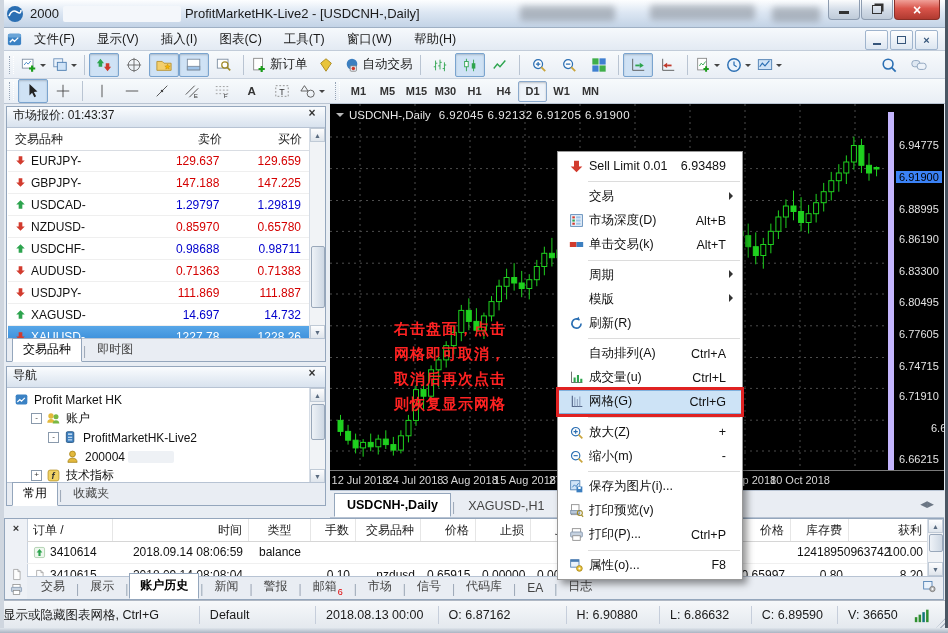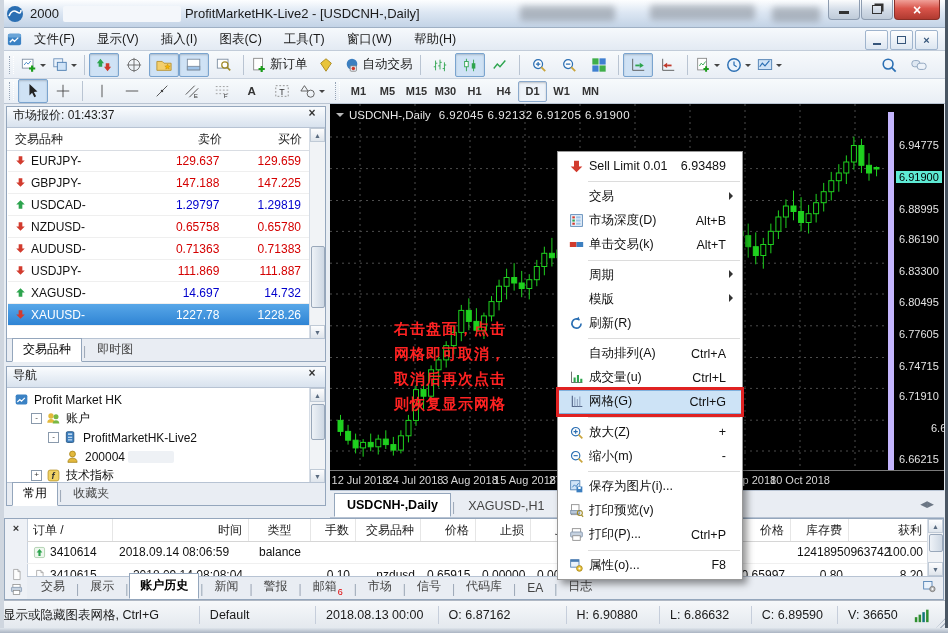--- a/index.html
+++ b/index.html
@@ -73,21 +73,21 @@
 .tree-label{white-space:nowrap;color:#111}
 .redact-sm{display:inline-block;width:46px;height:12px;background:#eef1f5;border-radius:2px;margin-left:3px}
 
 .chart{position:absolute;left:330px;top:104px;width:614px;height:386px;background:#000;overflow:hidden}
 .plot{position:absolute;left:0;top:0;width:558px;height:366px}
 .chart-title{position:absolute;left:6px;top:5px;color:#e8e8e8;font-size:11.5px;display:flex;align-items:center;white-space:nowrap;z-index:5}
 .oneclick-tri{width:0;height:0;border:4px solid transparent;border-top-color:#b8b8b8;margin:4px 5px 0 0}
 .chart-title .ohlc{margin-left:8px;letter-spacing:.5px}
 .yaxis{position:absolute;left:558px;top:8px;width:56px;height:366px;border-left:6px solid #c4b5fd;background:#000}
 .ylab{position:absolute;left:5px;color:#e3e3e3;font-size:11px;transform:translateY(-50%);white-space:nowrap}
-.ylab.cur{background:#5eead4;color:#000;left:2px;padding:0 3px;transform:translateY(-50%)}
+.ylab.cur{background:#3b82f6;color:#000;left:2px;padding:0 3px;transform:translateY(-50%)}
 .xaxis{position:absolute;left:0;top:366px;width:614px;height:20px;border-top:1px solid #7a7a7a;background:#000}
 .xlab{position:absolute;top:3px;color:#d6d6d6;font-size:11px;transform:translateX(-50%);white-space:nowrap}
 .anno{position:absolute;left:64px;top:212px;color:#ff2222;font-size:15px;font-weight:bold;line-height:25px;letter-spacing:1px;z-index:6;white-space:nowrap}
 
 .ctabs{position:absolute;left:330px;top:490px;width:614px;height:28px;background:#e9edf3;border-top:1px solid #b7c3d3;border-bottom:1px solid #b7c3d3;display:flex;align-items:flex-end;padding-left:4px;box-sizing:border-box}
 .ctab{padding:4px 12px;font-size:12.5px;color:#444;white-space:nowrap}
 .ctab.active{background:#fff;border:1px solid #94a6bc;border-bottom:1px solid #fff;color:#000;font-weight:bold}
 .ctab-arrows{margin-left:auto;margin-right:10px;display:flex;align-self:center;color:#6b7684;font-size:9px}
 
 .term{position:absolute;left:4px;top:518px;width:940px;height:82px;background:#fff;border:1px solid #94a6bc;box-sizing:border-box}
@@ -538,22 +538,34 @@
         </div>
         <div class="mw-row">
           <div class="sym">
             <span class="ic">
               <svg viewBox="0 0 18 18" width="11" height="11" xmlns="http://www.w3.org/2000/svg">
                 <path d="M6 2h6v7h4l-7 7-7-7h4z" fill="#d23b2e"></path>
               </svg>
             </span>
             <span>NZDUSD-</span>
           </div>
-          <div class="px red">0.65758</div>
+          <div class="px red">0.85970</div>
           <div class="px red">0.65780</div>
+        </div>
+        <div class="mw-row">
+          <div class="sym">
+            <span class="ic">
+              <svg viewBox="0 0 18 18" width="11" height="11" xmlns="http://www.w3.org/2000/svg">
+                <path d="M6 16h6V9h4L9 2 2 9h4z" fill="#2da44e"></path>
+              </svg>
+            </span>
+            <span>USDCHF-</span>
+          </div>
+          <div class="px blue">0.98688</div>
+          <div class="px blue">0.98711</div>
         </div>
         <div class="mw-row">
           <div class="sym">
             <span class="ic">
               <svg viewBox="0 0 18 18" width="11" height="11" xmlns="http://www.w3.org/2000/svg">
                 <path d="M6 2h6v7h4l-7 7-7-7h4z" fill="#d23b2e"></path>
               </svg>
             </span>
             <span>AUDUSD-</span>
           </div>
@@ -933,21 +945,21 @@
         <div class="trow">
           <div class="td order" style="width: 86px; text-align: left;">
             <span class="ic">
               <svg viewBox="0 0 18 18" width="13" height="13" xmlns="http://www.w3.org/2000/svg">
                 <rect x="2" y="2" width="14" height="14" rx="2" fill="#eef7ee" stroke="#9bc49b"></rect>
                 <path d="M9 4l4 5h-2.5v5h-3V9H5z" fill="#2da44e"></path>
               </svg>
             </span>
             <span>3410614</span>
           </div>
-          <div class="td" style="width: 136px; ">2018.09.14 08:06:59</div>
+          <div class="td" style="width: 136px; text-align: right;">2018.09.14 08:06:59</div>
           <div class="td" style="width: 62px; text-align: center;">balance</div>
           <div class="td" style="width: 45px; text-align: right;"></div>
           <div class="td" style="width: 65px; text-align: right;"></div>
           <div class="td" style="width: 55px; text-align: right;"></div>
           <div class="td" style="width: 55px; text-align: right;"></div>
           <div class="td" style="width: 55px; text-align: right;"></div>
           <div class="td" style="width: 135px; text-align: right;"></div>
           <div class="td" style="width: 70px; text-align: right;"></div>
           <div class="td" style="width: 58px; text-align: right; overflow: visible;">12418950963742</div>
           <div class="td" style="width: 80px; text-align: right;">100.00</div>

